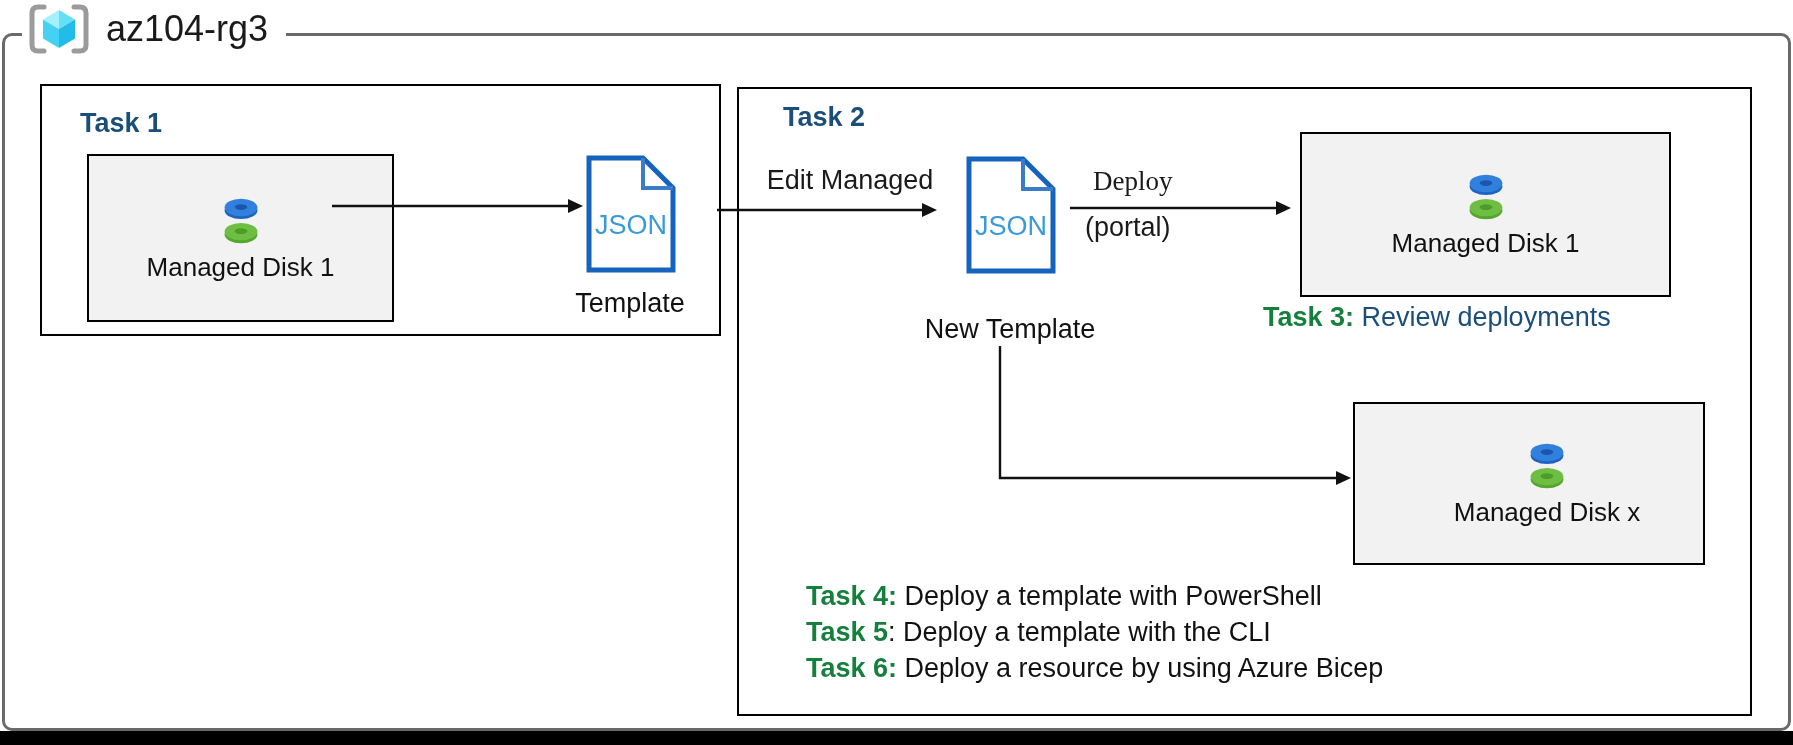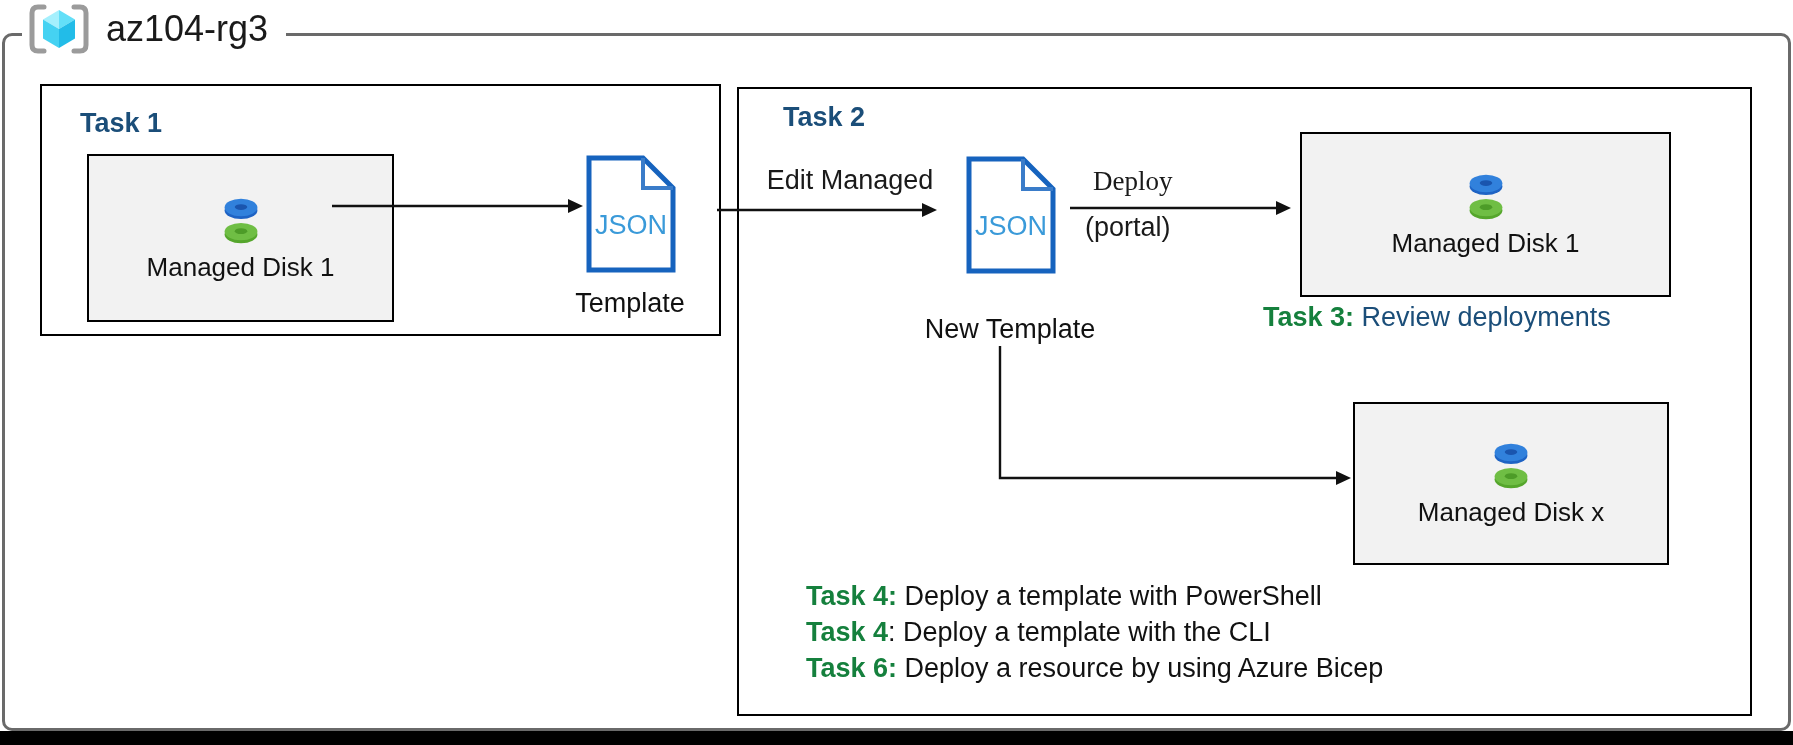--- a/index.html
+++ b/index.html
@@ -125,40 +125,40 @@
         <ellipse cx="32" cy="13.5" rx="6.5" ry="3" fill="#1A55AE"></ellipse>
       </svg>
     </span>
     <span class="res-label nowrap">Managed Disk 1</span>
   </div>
 
   <div class="abs task3-line nowrap" style="left:1263px;top:302px;">
     <span class="blue-bold">Task 3:</span><span class="task3-text"> Review deployments</span>
   </div>
 
-  <div class="abs res-box" style="left:1353px;top:402px;width:312px;height:159px;">
+  <div class="abs res-box" style="left:1353px;top:402px;width:312px;height:159px;padding-left:36px;">
     <span>
       <svg width="62" height="54" viewBox="0 0 64 56">
         <ellipse cx="32" cy="42" rx="17" ry="9" fill="#55A62C"></ellipse>
         <ellipse cx="32" cy="39" rx="17" ry="9" fill="#6FBE44"></ellipse>
         <ellipse cx="32" cy="38.5" rx="6.5" ry="3" fill="#4D9C28"></ellipse>
         <ellipse cx="32" cy="17" rx="17" ry="9" fill="#1E63C4"></ellipse>
         <ellipse cx="32" cy="14" rx="17" ry="9" fill="#3181DC"></ellipse>
         <ellipse cx="32" cy="13.5" rx="6.5" ry="3" fill="#1A55AE"></ellipse>
       </svg>
     </span>
     <span class="res-label nowrap">Managed Disk x</span>
   </div>
 
   <div class="abs task-list" style="left:762px;top:578px;margin-left:44px;">
     <div class="task-list-line nowrap">
       <span class="blue-bold">Task 4:</span><span> Deploy a template with PowerShell</span>
     </div>
     <div class="task-list-line nowrap">
-      <span class="blue-bold">Task 4</span><span>: Deploy a template with the CLI</span>
+      <span class="blue-bold">Task 5</span><span>: Deploy a template with the CLI</span>
     </div>
     <div class="task-list-line nowrap">
       <span class="blue-bold">Task 6:</span><span> Deploy a resource by using Azure Bicep</span>
     </div>
   </div>
 
   <svg class="abs connectors">
 
     <line x1="332" y1="206" x2="569" y2="206" stroke="#111" stroke-width="2.4"></line>
     <polygon points="583,206 568,199 568,213" fill="#111"></polygon>

